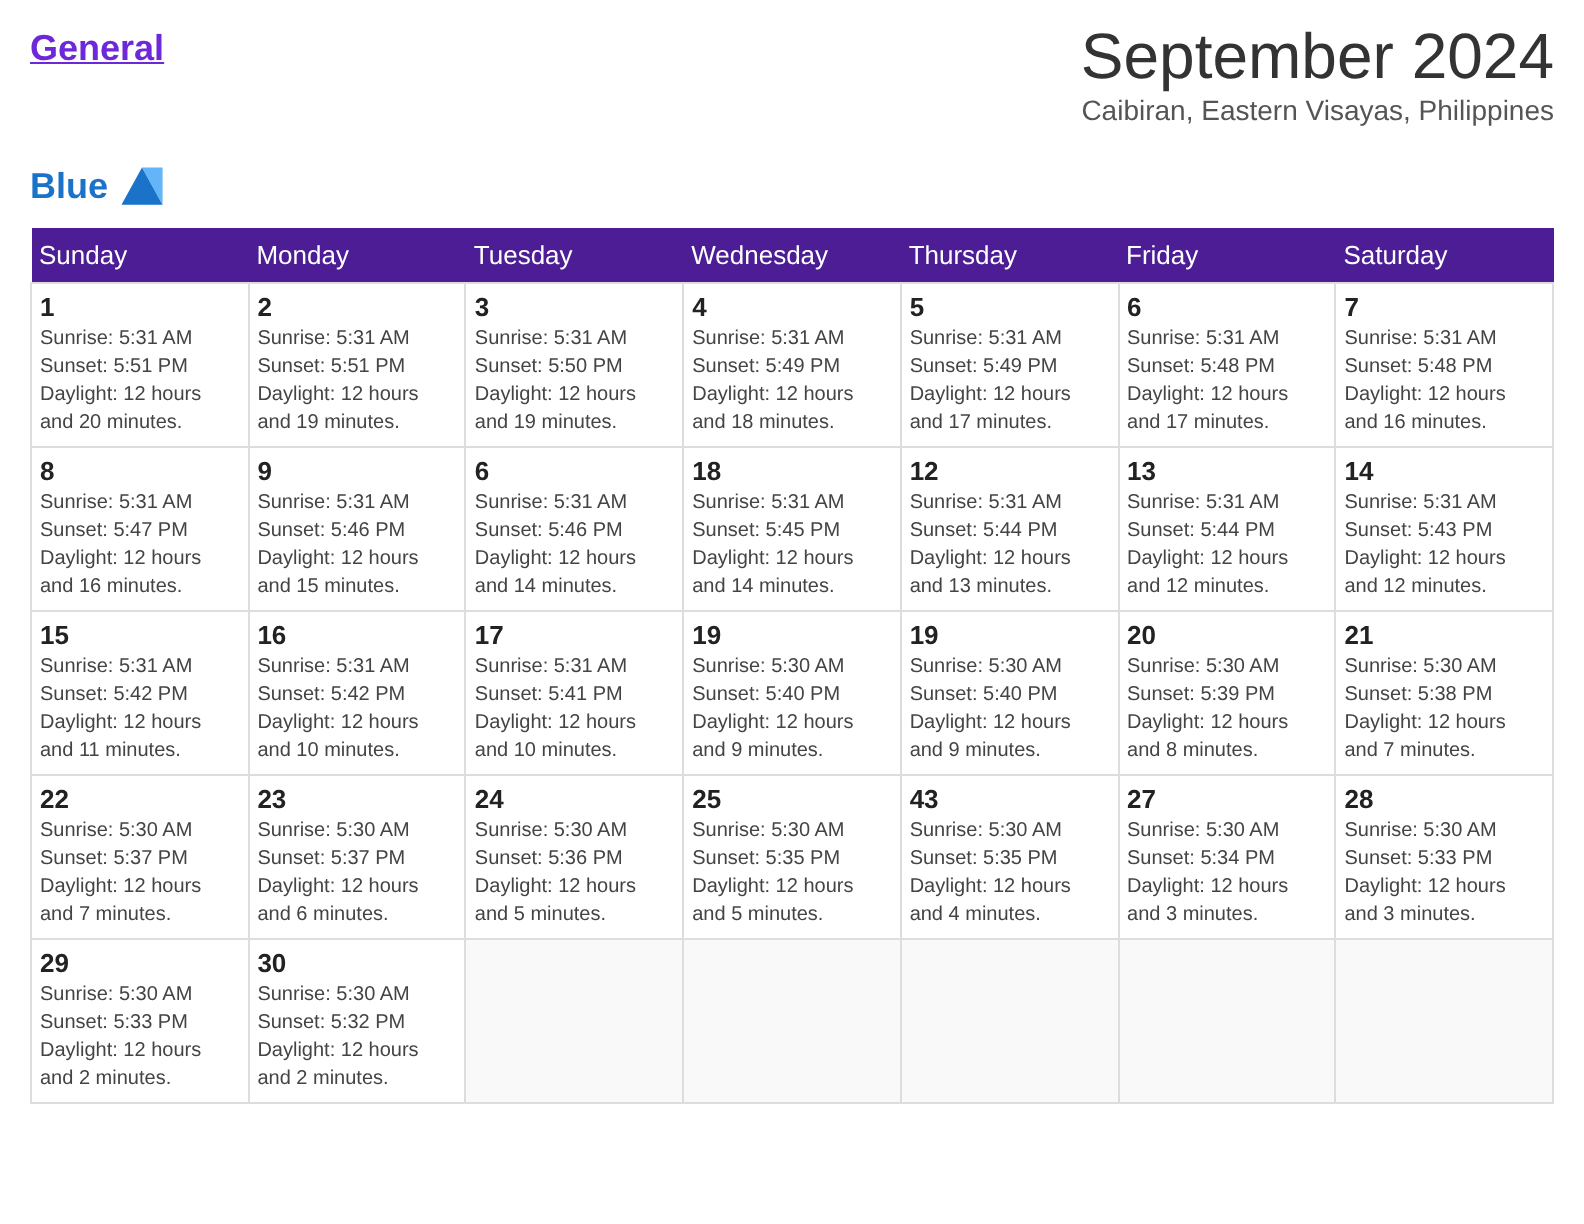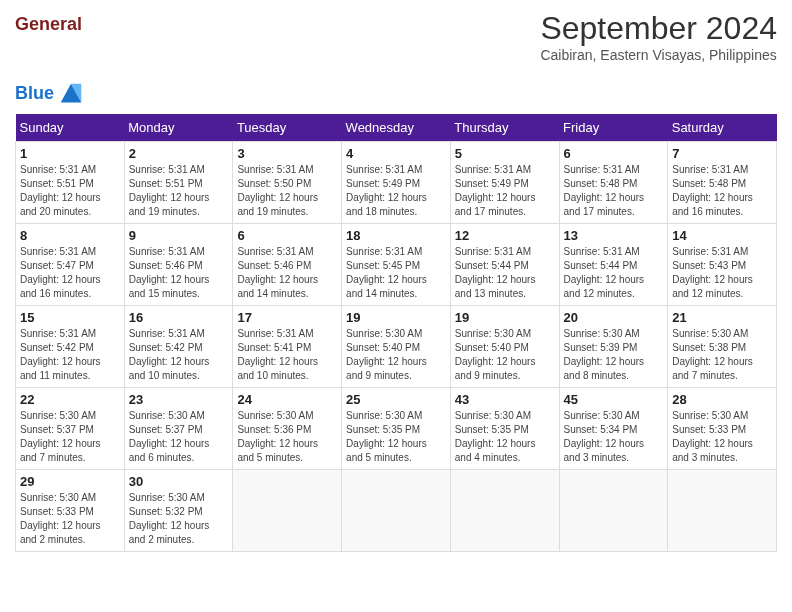--- a/index.html
+++ b/index.html
@@ -21,28 +21,30 @@
       align-items: center;
       margin-top: 5px;
     }
     .logo-text {
       font-size: 18px;
       font-weight: bold;
       color: #333;
       line-height: 1.1;
     }
     .logo-text span {
-      color: #7f1d1d;
+      color: #6d28d9;
+      text-decoration: underline;
     }
     .logo-icon {
       width: 28px;
       height: 28px;
       margin-left: 3px;
     }
     .title-block {
+      text-align: right;
     }
     .month-title {
       font-size: 32px;
       color: #333;
       font-weight: normal;
     }
     .location {
       font-size: 14px;
       color: #555;
     }
@@ -231,21 +233,21 @@
         </td>
         <td>
           <span class="day-num">25</span>
           <div class="day-info">Sunrise: 5:30 AM<br>Sunset: 5:35 PM<br>Daylight: 12 hours and 5 minutes.</div>
         </td>
         <td>
           <span class="day-num">43</span>
           <div class="day-info">Sunrise: 5:30 AM<br>Sunset: 5:35 PM<br>Daylight: 12 hours and 4 minutes.</div>
         </td>
         <td>
-          <span class="day-num">45</span>
+          <span class="day-num">27</span>
           <div class="day-info">Sunrise: 5:30 AM<br>Sunset: 5:34 PM<br>Daylight: 12 hours and 3 minutes.</div>
         </td>
         <td>
           <span class="day-num">28</span>
           <div class="day-info">Sunrise: 5:30 AM<br>Sunset: 5:33 PM<br>Daylight: 12 hours and 3 minutes.</div>
         </td>
       </tr>
       <tr class="last-row">
         <td>
           <span class="day-num">29</span>

